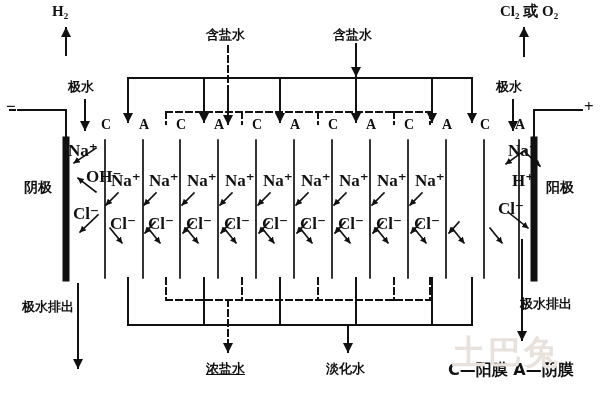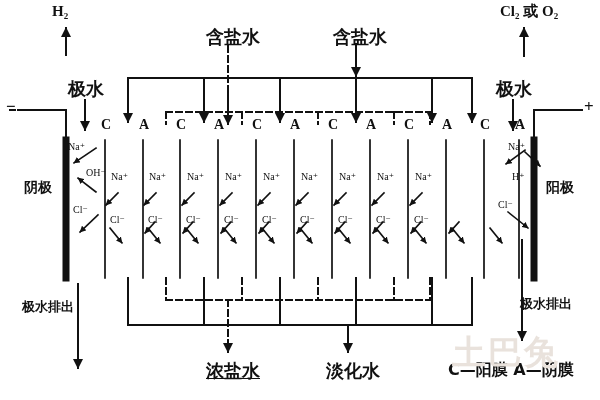--- a/index.html
+++ b/index.html
@@ -7,22 +7,22 @@
        font-family:"Liberation Serif","DejaVu Serif",serif;color:#111;}
   #stage{position:absolute;left:0;top:0;width:600px;height:340px;padding-left:22px;}
   svg{position:absolute;left:0;top:0;width:600px;height:400px;}
 
   .lbl{position:absolute;white-space:nowrap;line-height:1;}
   .cjk{font-family:"DejaVu Sans","Liberation Sans",sans-serif;font-weight:bold;}
   .sci{font-family:"Liberation Serif","DejaVu Serif",serif;font-weight:bold;}
 
   .gas{font-size:15px;}
   .memlet{font-size:14px;font-weight:bold;}
-  .ion{font-size:10px;font-weight:normal;}
-  .feed{font-size:18px;}
+  .ion{font-size:17px;font-weight:bold;}
+  .feed{font-size:13px;}
   .elec{font-size:14px;}
   .term{font-size:17px;font-weight:bold;font-family:"Liberation Serif",serif;}
   .legend{font-size:16px;}
 
   #watermark{position:absolute;left:452px;top:330px;width:148px;height:56px;
              font-family:"DejaVu Sans",sans-serif;font-weight:bold;font-size:34px;
              color:#e9e2dc;letter-spacing:2px;pointer-events:none;}
   #watermark .sub{font-size:9px;letter-spacing:3px;color:#efe9e4;display:block;
                   margin-top:-4px;text-align:center;}
 </style>

